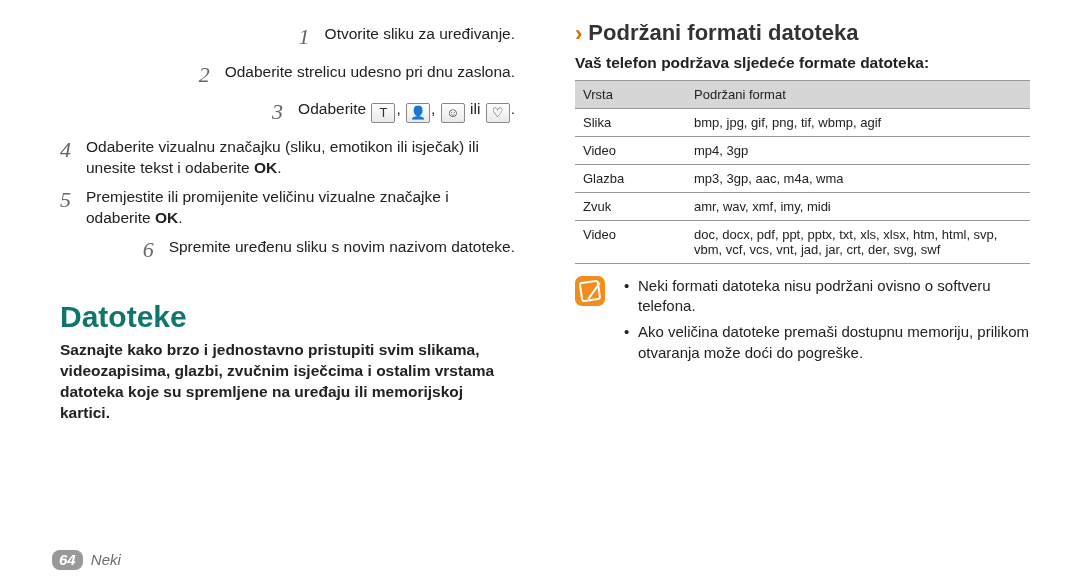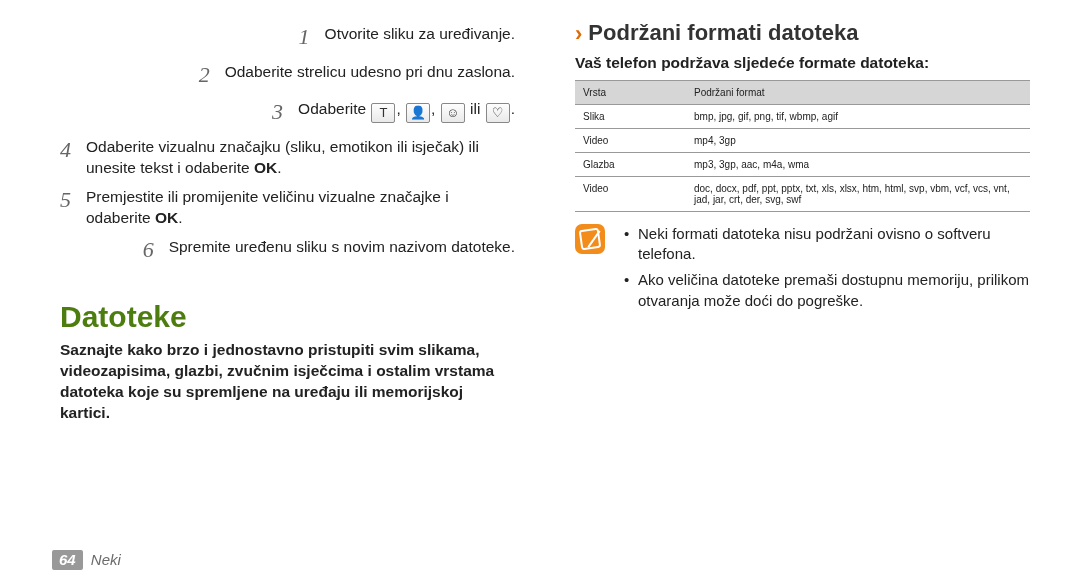--- a/index.html
+++ b/index.html
@@ -29,21 +29,21 @@
     margin-right: 6px;
     vertical-align: -1px;
   }
   h2.section {
     font-size: 22px;
     font-weight: 700;
     margin: 0 0 6px 0;
     color: #333;
   }
   h1.big {
-    color: #4d7c0f;
+    color: #0f766e;
     font-size: 30px;
     font-weight: 600;
     margin: 30px 0 6px 0;
   }
   ol.steps {
     list-style: none;
     padding: 0;
     margin: 0;
     counter-reset: step;
   }
@@ -86,21 +86,21 @@
     text-align: center;
     font-size: 13px;
     line-height: 18px;
     color: #333;
     margin: 0 1px;
   }
   table.fmt {
     border-collapse: collapse;
     width: 100%;
     margin-top: 2px;
-    font-size: 10px;
+    font-size: 13px;
   }
   table.fmt th, table.fmt td {
     border-top: 1px solid #999;
     border-bottom: 1px solid #999;
     padding: 6px 8px;
     text-align: left;
     font-weight: normal;
     vertical-align: top;
   }
   table.fmt th {
@@ -159,21 +159,21 @@
     color: #6b6b6b;
   }
   .footer .pg {
     display: inline-block;
     background: #999;
     color: #fff;
     font-style: italic;
     font-weight: 600;
     padding: 1px 7px 2px 7px;
     margin-right: 4px;
-    border-radius: 2px;
+    border-radius: 8px;
   }
   .footer .sec { font-style: italic; }
 </style>
 </head>
 <body>
 
 <div class="page">
   <div class="col">
 
     <ol class="steps">
@@ -223,20 +223,24 @@
             <td class="k">Slika</td>
             <td>bmp, jpg, gif, png, tif, wbmp, agif</td>
           </tr>
           <tr>
             <td class="k">Video</td>
             <td>mp4, 3gp</td>
           </tr>
           <tr>
             <td class="k">Glazba</td>
             <td>mp3, 3gp, aac, m4a, wma</td>
+          </tr>
+          <tr>
+            <td class="k">Zvuk</td>
+            <td>amr, wav, xmf, imy, midi</td>
           </tr>
           <tr>
             <td class="k">Video</td>
             <td>doc, docx, pdf, ppt, pptx, txt, xls, xlsx, htm, html, svp, vbm, vcf, vcs, vnt, jad, jar, crt, der, svg, swf</td>
           </tr>
         </tbody>
     </table>
 
     <div class="note">
       <div class="note-icon">

